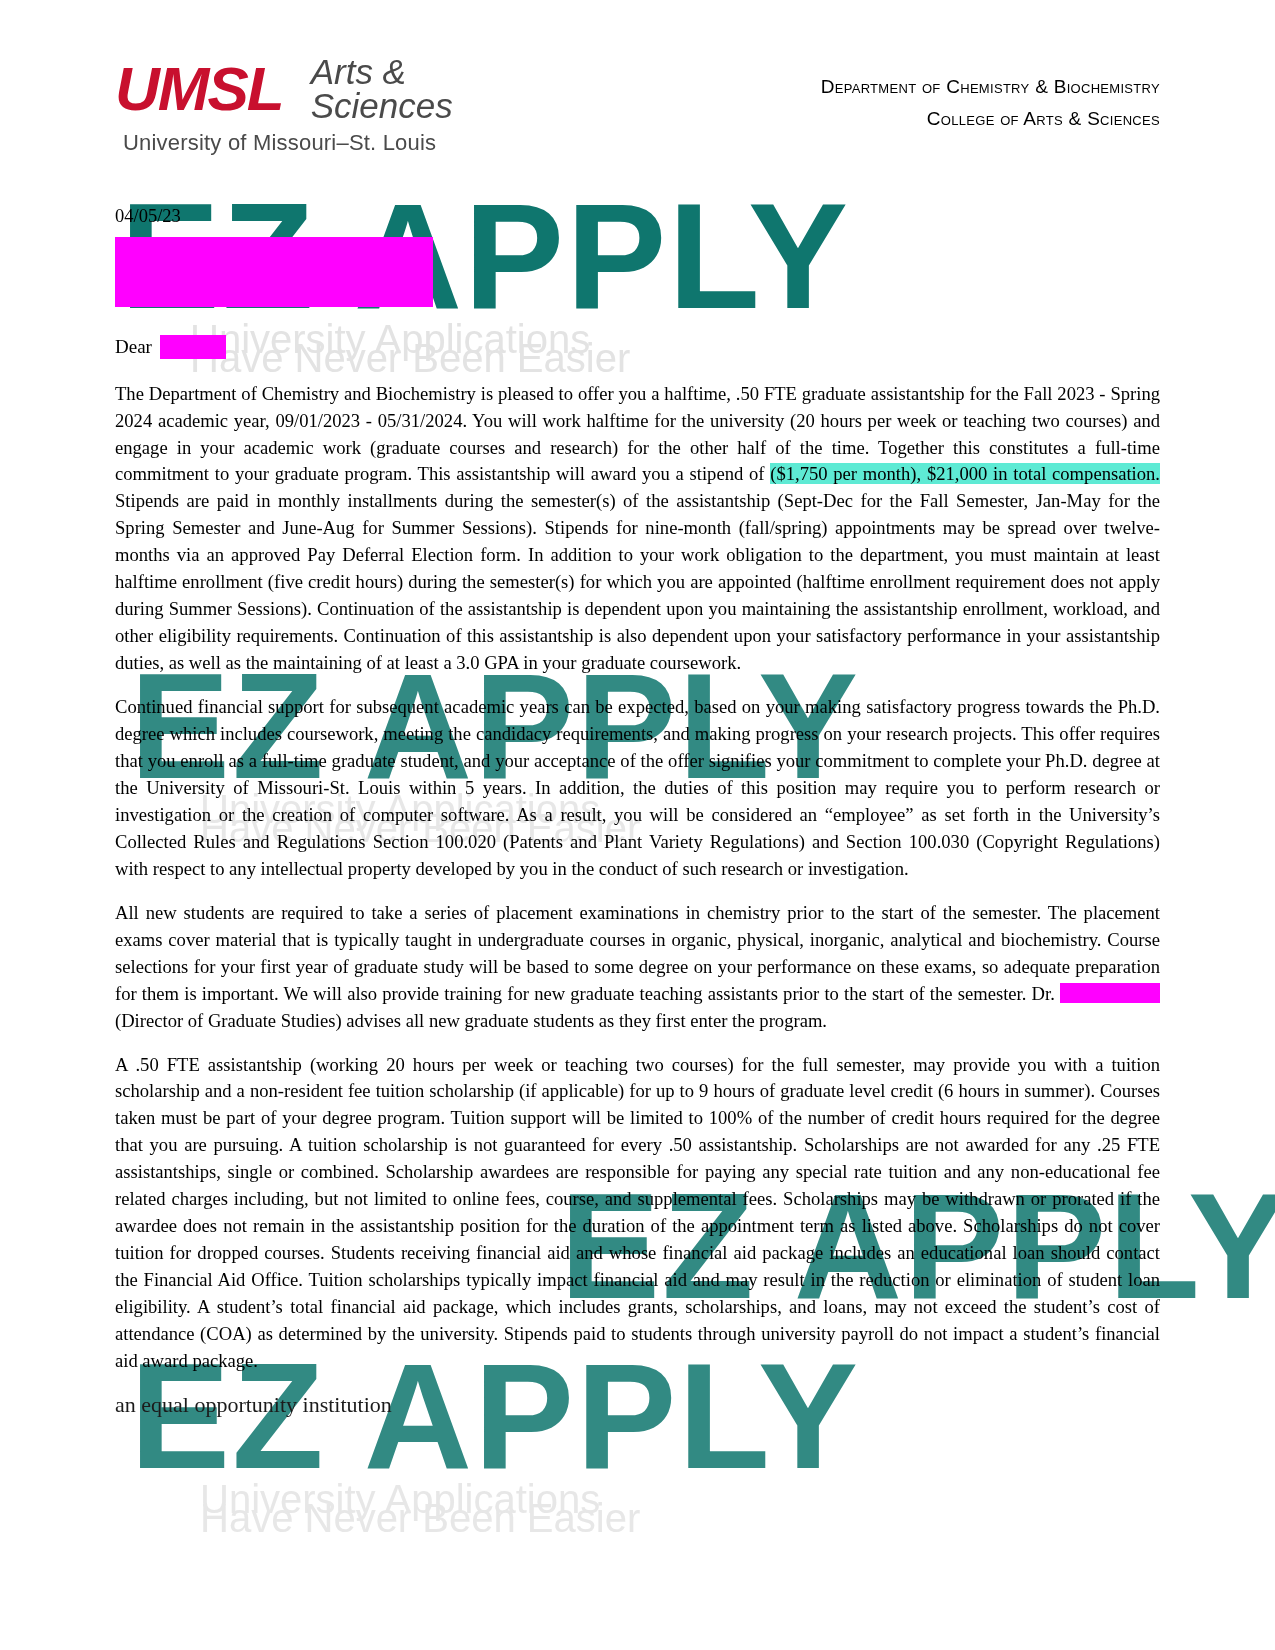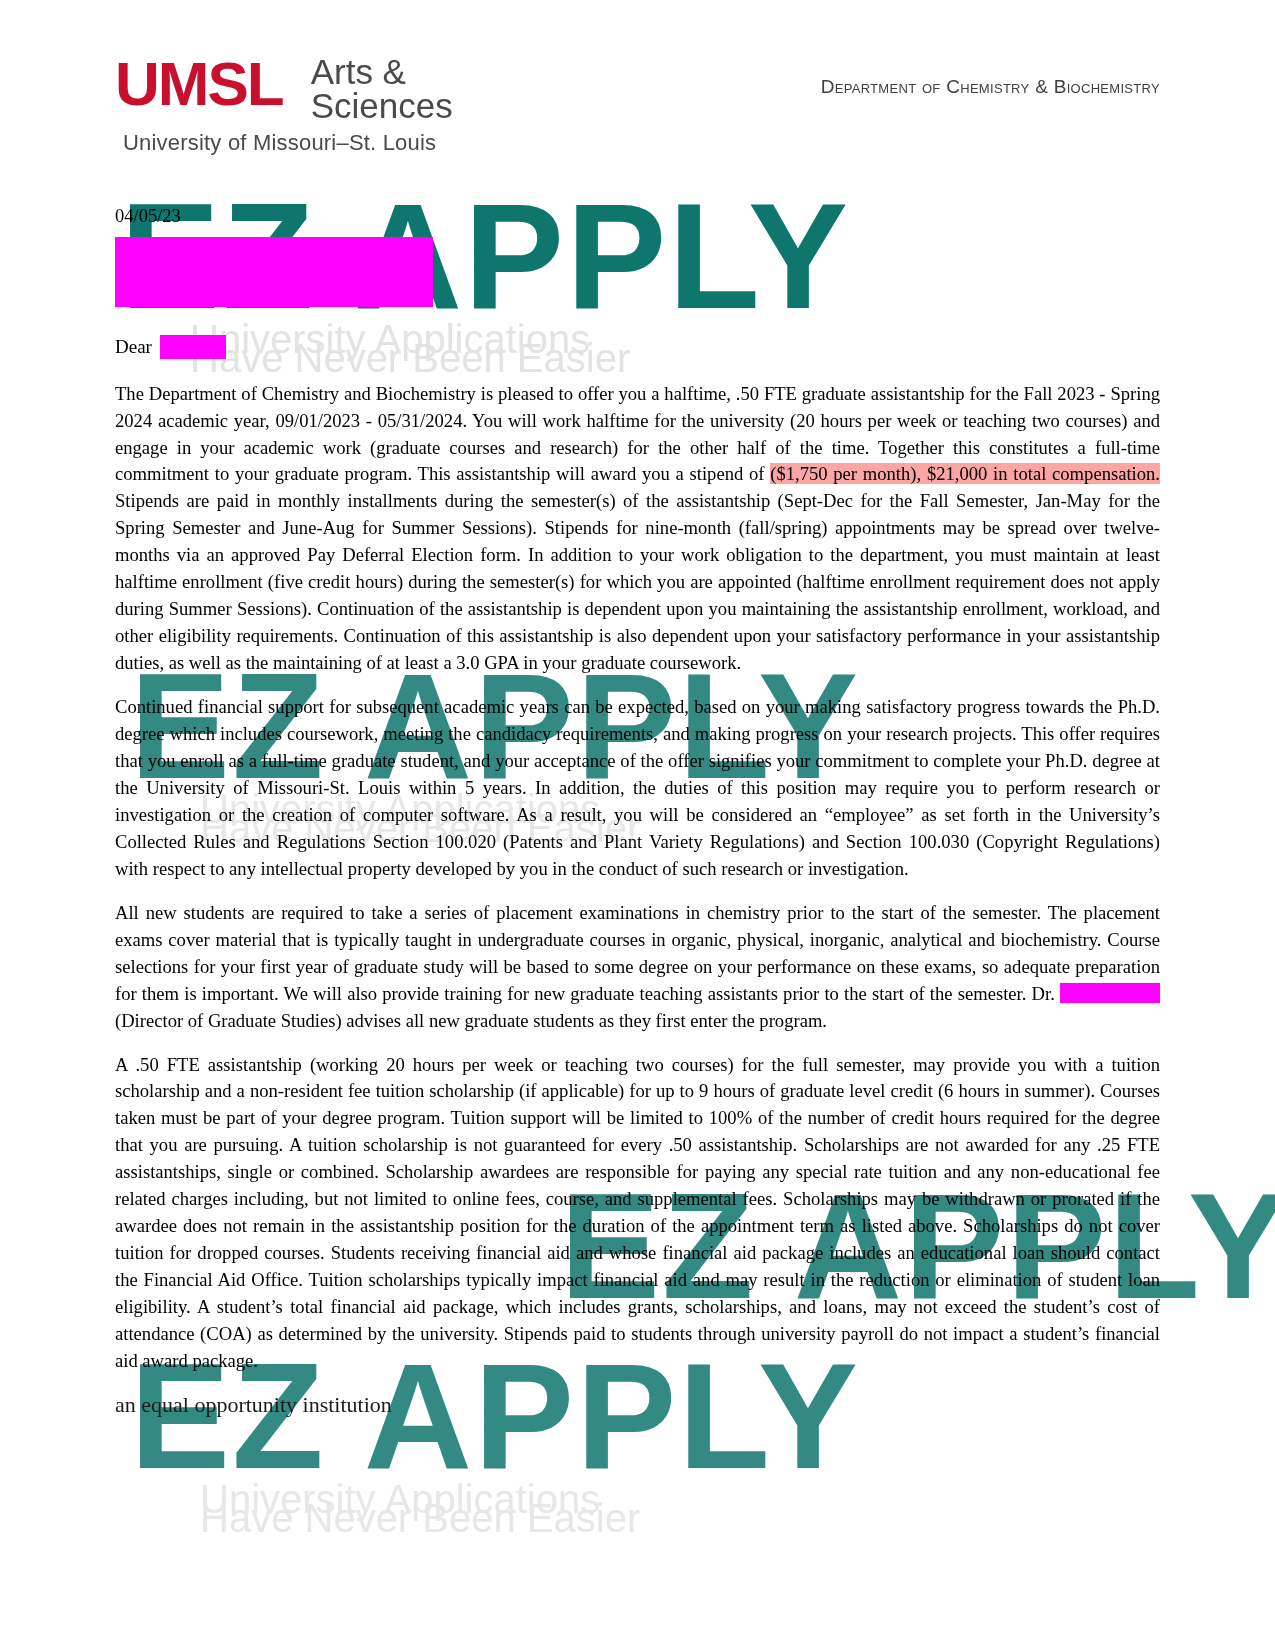--- a/index.html
+++ b/index.html
@@ -62,21 +62,22 @@
     align-items: flex-start;
   }
 
   
   .logo {
     position: relative;
     width: 330px;
   }
   .logo-row {
     display: flex;
-    align-items: flex-start;
+    align-items: center;
+    font-style: italic;
   }
   .logo-umsl {
     font-family: "Liberation Sans", sans-serif;
     font-weight: bold;
     font-size: 62px;
     letter-spacing: -2px;
     color: #c8102e;
     line-height: 0.95;
   }
   .logo-bar {
@@ -97,21 +98,21 @@
     font-size: 22px;
     color: #4a4a4a;
     margin-top: 6px;
     letter-spacing: .2px;
     margin-left: 8px;
   }
 
   .dept-block {
     text-align: right;
     font-family: "Liberation Sans", sans-serif;
-    color: #404040;
+    color: #000000;
     padding-top: 16px;
   }
   .dept-line {
     font-size: 19px;
     letter-spacing: .3px;
     font-variant: small-caps;
     line-height: 1.7;
   }
   .addr-block {
     text-align: right;
@@ -151,21 +152,21 @@
   .body-text {
     margin-top: 22px;
     font-size: 18.6px;
     line-height: 1.45;
     text-align: justify;
   }
   .body-text p {
     margin: 0 0 17px 0;
   }
   .hl {
-    background: #fca5a5;
+    background: #5eead4;
   }
   .redact-inline {
     display: inline-block;
     width: 100px;
     height: 20px;
     background: #ff00ff;
     vertical-align: -3px;
   }
 
   .footer {
@@ -210,20 +211,21 @@
           <div class="logo-arts">Arts &amp;</div>
           <div class="logo-arts">Sciences</div>
         </div>
       </div>
       <div class="logo-sub">University of Missouri–St. Louis</div>
     </div>
 
     <div>
       <div class="dept-block">
         <div class="dept-line">Department of Chemistry &amp; Biochemistry</div>
+        <div class="dept-line">College of Arts &amp; Sciences</div>
       </div>
     </div>
   </div>
 
   <div class="date">04/05/23</div>
 
   <div class="redact redact-addr"></div>
 
   <div class="salutation">
     <span>Dear</span>

